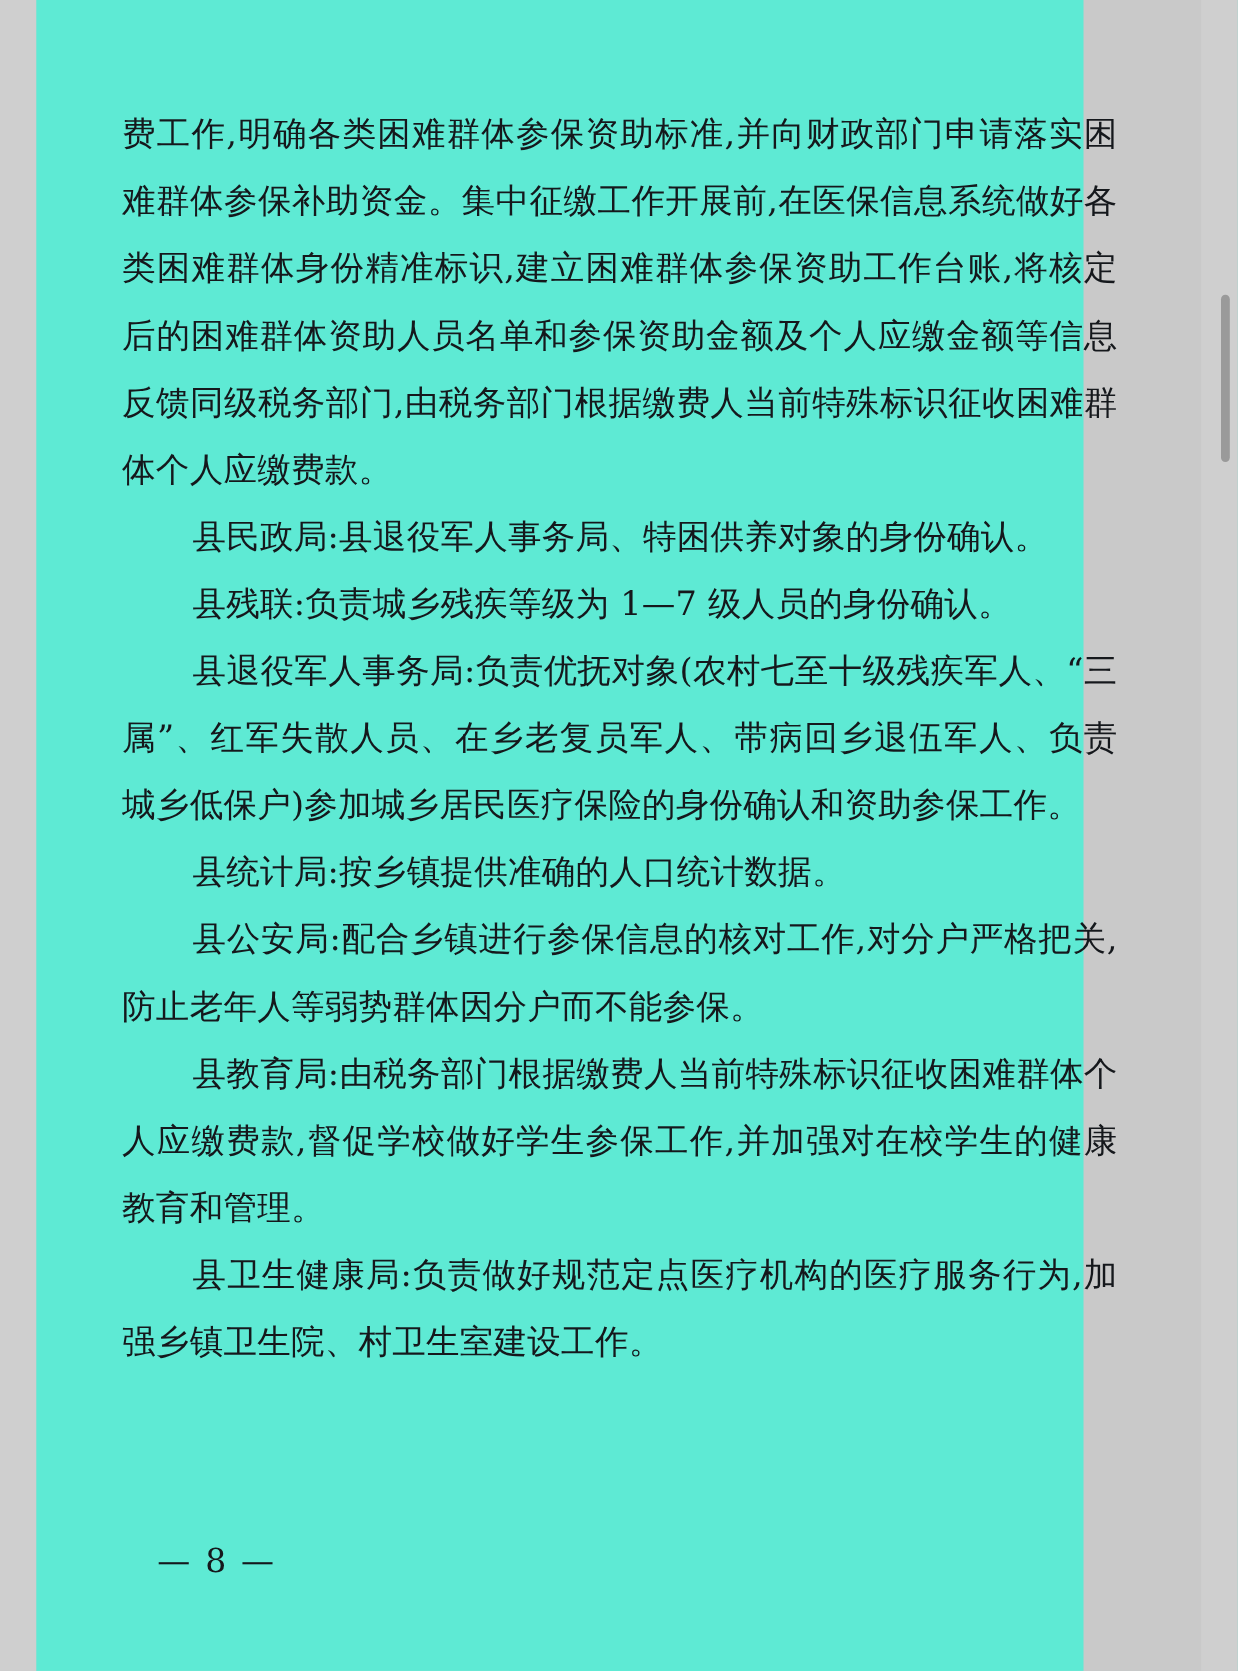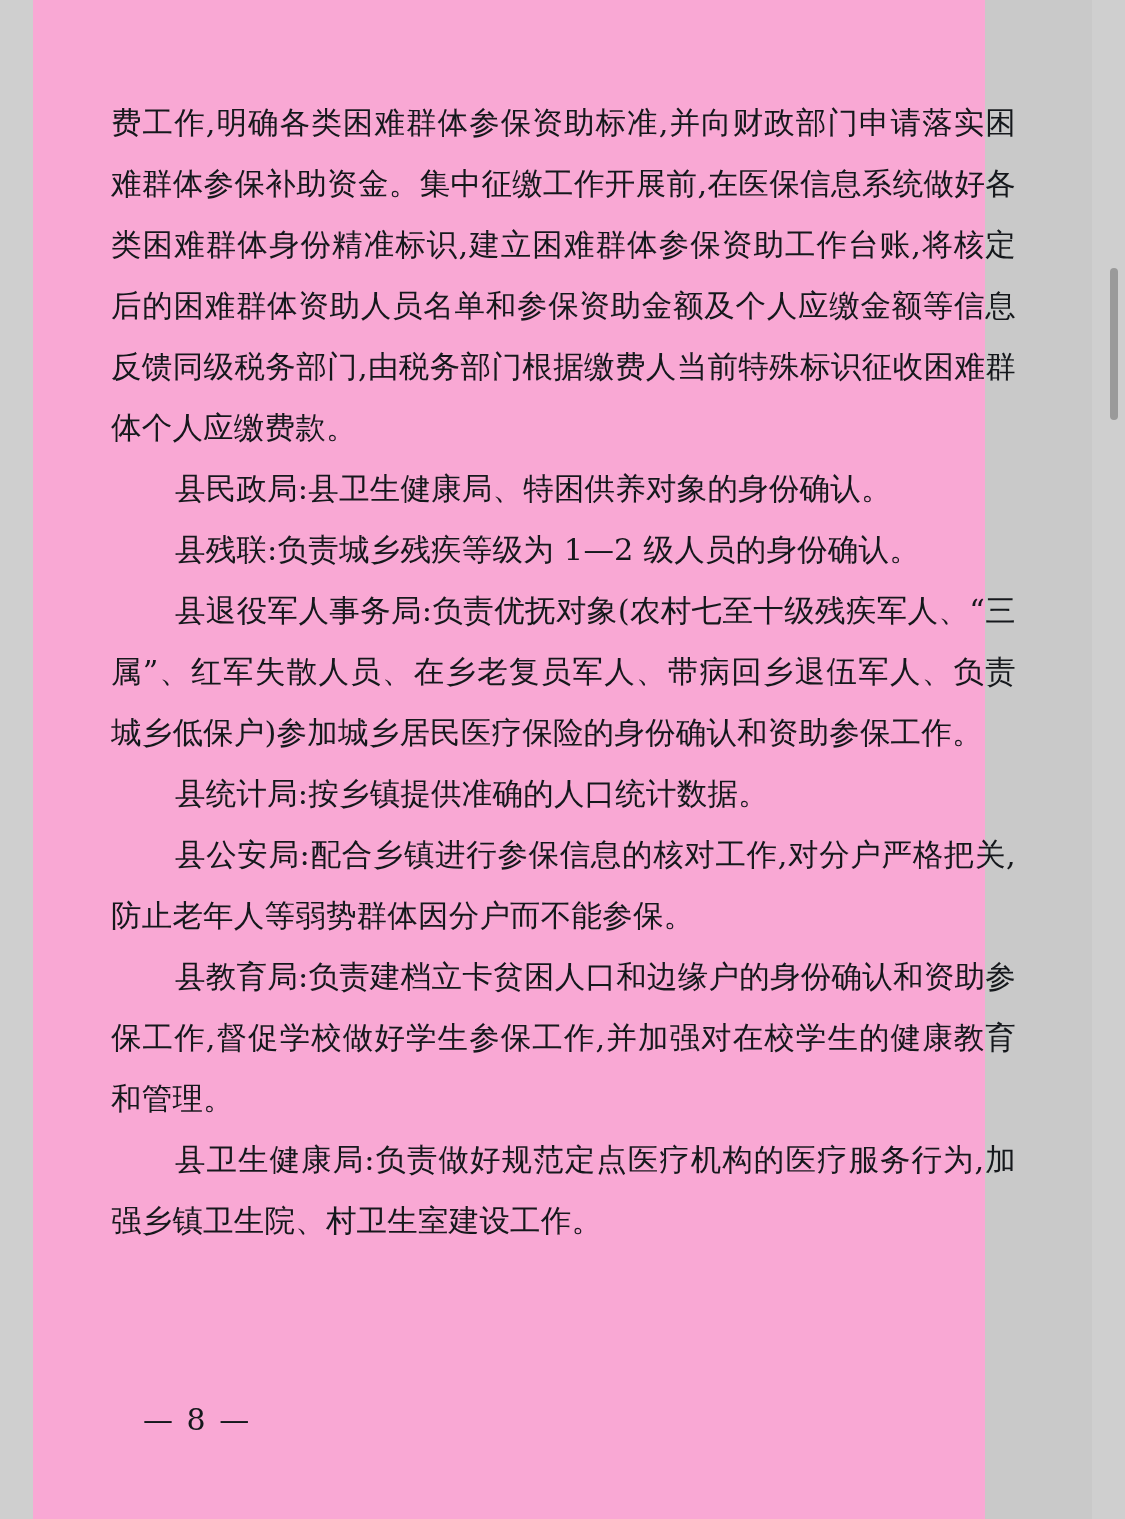--- a/index.html
+++ b/index.html
@@ -15,21 +15,21 @@
     font-family: "DejaVu Serif", "Liberation Serif", serif;
   }
 
   
   #page-sheet {
     position: absolute;
     left: 33px;
     top: 0;
     width: 952px;
     height: 1519px;
-    background: #f9a8d4;
+    background: #5eead4;
     box-shadow: 0 0 0 0 rgba(0,0,0,0);
   }
 
   
   #left-gutter {
     position: absolute;
     left: 0; top: 0;
     width: 33px; height: 1519px;
     background: #cfcfcf;
   }
@@ -100,32 +100,32 @@
 
 <div id="left-gutter"></div>
 <div id="right-gutter"></div>
 
 <div id="page-sheet">
 
   <div class="doc-body">
 
     <p class="para nofirst">费工作,明确各类困难群体参保资助标准,并向财政部门申请落实困难群体参保补助资金。集中征缴工作开展前,在医保信息系统做好各类困难群体身份精准标识,建立困难群体参保资助工作台账,将核定后的困难群体资助人员名单和参保资助金额及个人应缴金额等信息反馈同级税务部门,由税务部门根据缴费人当前特殊标识征收困难群体个人应缴费款。</p>
 
-    <p class="para indent">县民政局:县卫生健康局、特困供养对象的身份确认。</p>
+    <p class="para indent">县民政局:县退役军人事务局、特困供养对象的身份确认。</p>
 
-    <p class="para indent">县残联:负责城乡残疾等级为 1—2 级人员的身份确认。</p>
+    <p class="para indent">县残联:负责城乡残疾等级为 1—7 级人员的身份确认。</p>
 
     <p class="para indent">县退役军人事务局:负责优抚对象(农村七至十级残疾军人、“三属”、红军失散人员、在乡老复员军人、带病回乡退伍军人、负责城乡低保户)参加城乡居民医疗保险的身份确认和资助参保工作。</p>
 
 
     <p class="para indent">县统计局:按乡镇提供准确的人口统计数据。</p>
 
     <p class="para indent">县公安局:配合乡镇进行参保信息的核对工作,对分户严格把关,防止老年人等弱势群体因分户而不能参保。</p>
 
-    <p class="para indent">县教育局:负责建档立卡贫困人口和边缘户的身份确认和资助参保工作,督促学校做好学生参保工作,并加强对在校学生的健康教育和管理。</p>
+    <p class="para indent">县教育局:由税务部门根据缴费人当前特殊标识征收困难群体个人应缴费款,督促学校做好学生参保工作,并加强对在校学生的健康教育和管理。</p>
 
     <p class="para indent">县卫生健康局:负责做好规范定点医疗机构的医疗服务行为,加强乡镇卫生院、村卫生室建设工作。</p>
 
 
   </div>
 
   <div class="page-number">— 8 —</div>
 
 </div>
 

